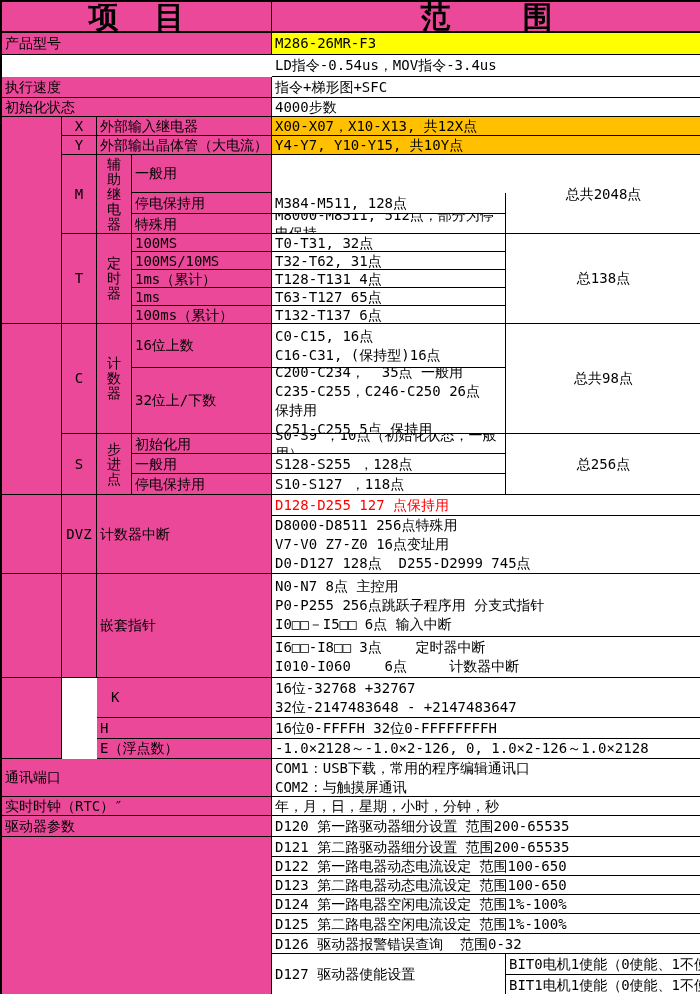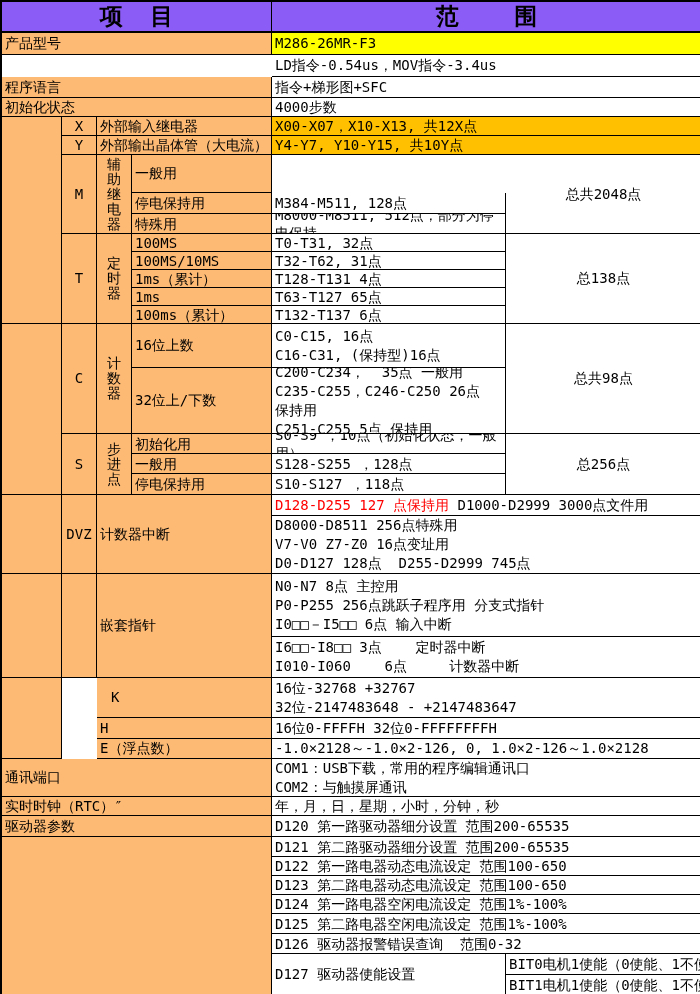--- a/index.html
+++ b/index.html
@@ -19,26 +19,26 @@
     border-bottom:1px solid #000;
     display:flex;
     align-items:center;
     overflow:hidden;
     white-space:pre-wrap;
     font-size:14px;
     line-height:19px;
     padding:0 3px;
     box-sizing:border-box;
   }
-  .gray{background:#fdba74;}
+  .gray{background:#ec4899;}
   .hdr{
-    background:#8b5cf6;
+    background:#ec4899;
     justify-content:center;
     font-weight:bold;
-    font-size:23px;
+    font-size:30px;
     border-bottom-width:2px;
   }
   .center{justify-content:center;text-align:center;padding:0;}
   .vtext{justify-content:center;text-align:center;line-height:15px;padding:0;}
   .yellow{background:#FFFF00;}
   .orange{background:#FFC000;}
   .red{color:#FF0000;}
   .indent{padding-left:14px;}
   .nowrap{white-space:pre;}
   .tight{line-height:18px;}
@@ -49,21 +49,21 @@
 <div class="table">
 
   <div class="c hdr" style="grid-area:1/1/2/5">项  目</div>
   <div class="c hdr" style="grid-area:1/5/2/7">范    围</div>
 
   <div class="c gray" style="grid-area:2/1/3/5">产品型号</div>
   <div class="c yellow" style="grid-area:2/5/3/7">M286-26MR-F3</div>
 
   <div class="c" style="grid-area:3/5/4/7">LD指令-0.54us，MOV指令-3.4us</div>
 
-  <div class="c gray" style="grid-area:4/1/5/5">程序语言</div>
+  <div class="c gray" style="grid-area:4/1/5/5">执行速度</div>
   <div class="c" style="grid-area:4/5/5/7">指令+梯形图+SFC</div>
 
   <div class="c gray" style="grid-area:5/1/6/5">初始化状态</div>
   <div class="c" style="grid-area:5/5/6/7">4000步数</div>
 
   <div class="c gray" style="grid-area:6/1/16/2"></div>
   <div class="c gray" style="grid-area:16/1/21/2"></div>
   <div class="c gray" style="grid-area:21/1/23/2"></div>
   <div class="c gray" style="grid-area:23/1/25/2"></div>
   <div class="c gray" style="grid-area:25/1/28/2"></div>
@@ -125,21 +125,21 @@
   <div class="c gray tight" style="grid-area:18/4/19/5">初始化用</div>
   <div class="c tight" style="grid-area:18/5/19/6">S0-S9 ，10点（初始化状态，一般用）</div>
   <div class="c gray tight" style="grid-area:19/4/20/5">一般用</div>
   <div class="c tight" style="grid-area:19/5/20/6">S128-S255 ，128点</div>
   <div class="c gray tight" style="grid-area:20/4/21/5">停电保持用</div>
   <div class="c tight" style="grid-area:20/5/21/6">S10-S127 ，118点</div>
   <div class="c center" style="grid-area:18/6/21/7">总256点</div>
 
   <div class="c gray center" style="grid-area:21/2/23/3">DVZ</div>
   <div class="c gray" style="grid-area:21/3/23/5">计数器中断</div>
-  <div class="c" style="grid-area:21/5/22/7"><span class="red">D128-D255 127 点保持用</span><span> D1000-D2999 3000点文件用</span></div>
+  <div class="c" style="grid-area:21/5/22/7"><span class="red">D128-D255 127 点保持用</span></div>
   <div class="c" style="grid-area:22/5/23/7">D8000-D8511 256点特殊用
 V7-V0 Z7-Z0 16点变址用
 D0-D127 128点  D255-D2999 745点</div>
 
   <div class="c gray" style="grid-area:23/2/25/3"></div>
   <div class="c gray" style="grid-area:23/3/25/5">嵌套指针</div>
   <div class="c" style="grid-area:23/5/24/7">N0-N7 8点 主控用
 P0-P255 256点跳跃子程序用 分支式指针
 I0□□－I5□□ 6点 输入中断</div>
   <div class="c" style="grid-area:24/5/25/7">I6□□-I8□□ 3点    定时器中断

